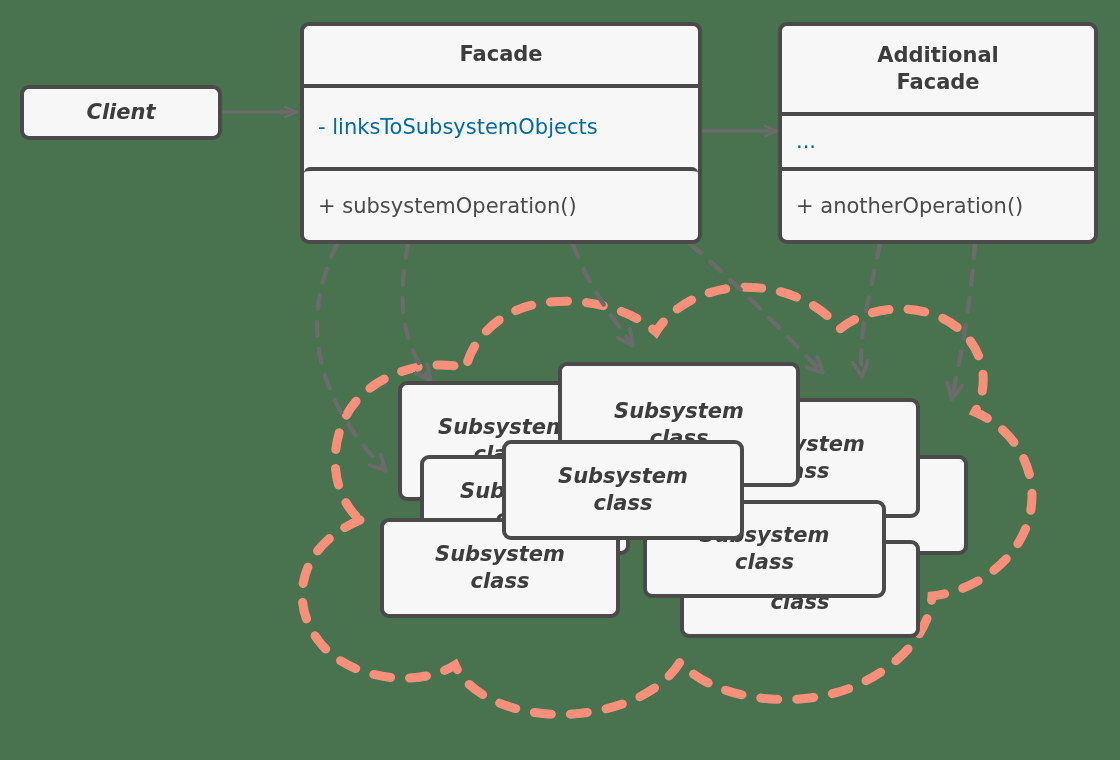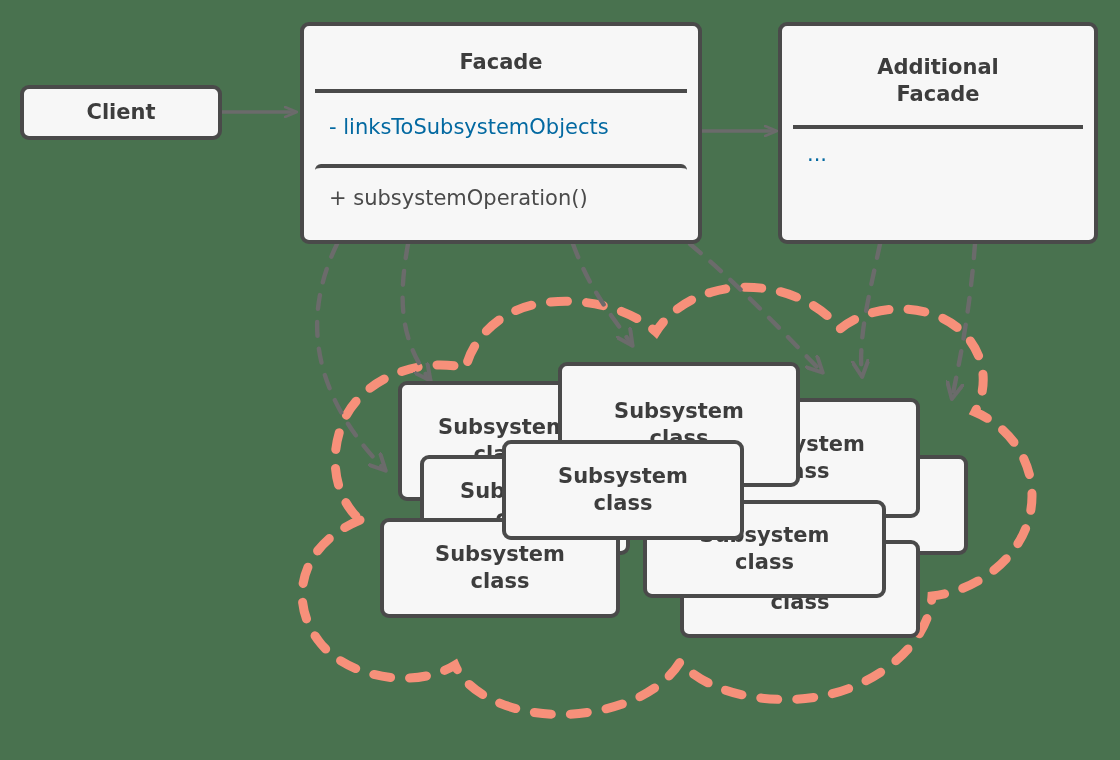--- a/index.html
+++ b/index.html
@@ -29,29 +29,30 @@
     border: 4px solid #4a4a4a;
     border-radius: 9px;
     display: flex;
     flex-direction: column;
     overflow: hidden;
   }
   .node.plain {
     align-items: center;
     justify-content: center;
     text-align: left;
+    font-style: italic;
   }
   .cls-title {
     font-weight: bold;
     font-size: 21px;
     color: #3d3d3d;
     line-height: 1.28;
     white-space: nowrap;
   }
-  .umlbox { padding: 11px; }
+  .umlbox { padding: 0; }
   .uml-sec {
     box-sizing: border-box;
     width: 100%;
     display: flex;
     align-items: center;
     padding: 0 14px;
   }
   .uml-sec + .uml-sec { border-top: 4px solid #4a4a4a; }
   .uml-name {
     justify-content: center;
@@ -158,20 +159,23 @@
   </div>
 
   <div class="node umlbox" style="left:778px; top:22px; width:320px; height:222px;">
     <div class="uml-sec uml-name" style="height:88px;">
       <span class="sub-line">Additional</span>
       <span class="sub-line">Facade</span>
     </div>
     <div class="uml-sec uml-attrs" style="height:56px;">
       <span class="sub-line">...</span>
     </div>
+    <div class="uml-sec uml-ops" style="height:74px;">
+      <span class="sub-line">+ anotherOperation()</span>
+    </div>
   </div>
 
   <div class="node plain" style="left:880px; top:455px; width:88px; height:100px; z-index:1;">
     <span class="cls-title"></span>
   </div>
 
   <div class="node plain" style="left:398px; top:381px; width:210px; height:120px; z-index:2;">
     <span class="cls-title">Subsystem</span>
     <span class="cls-title">class</span>
   </div>

